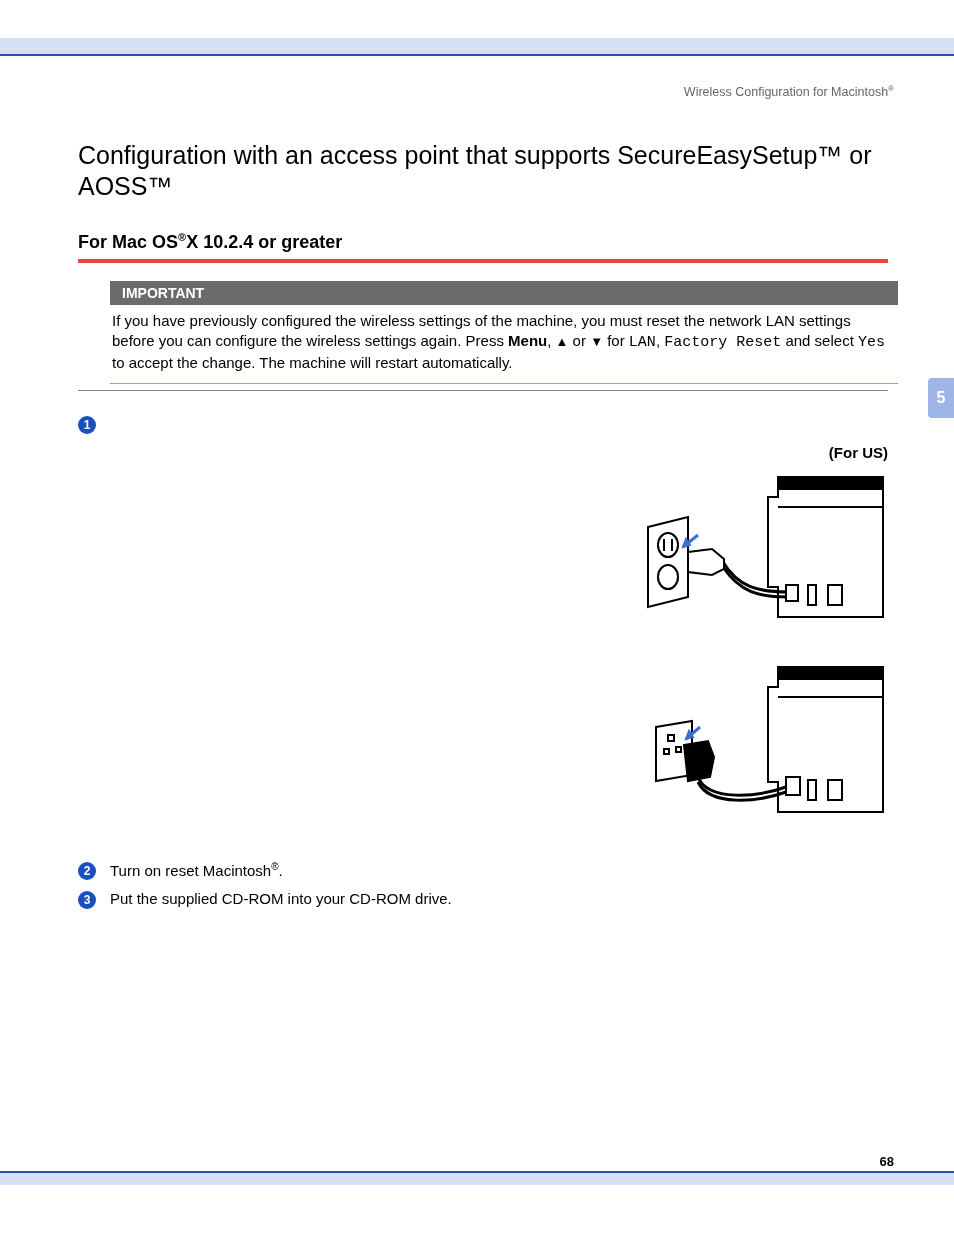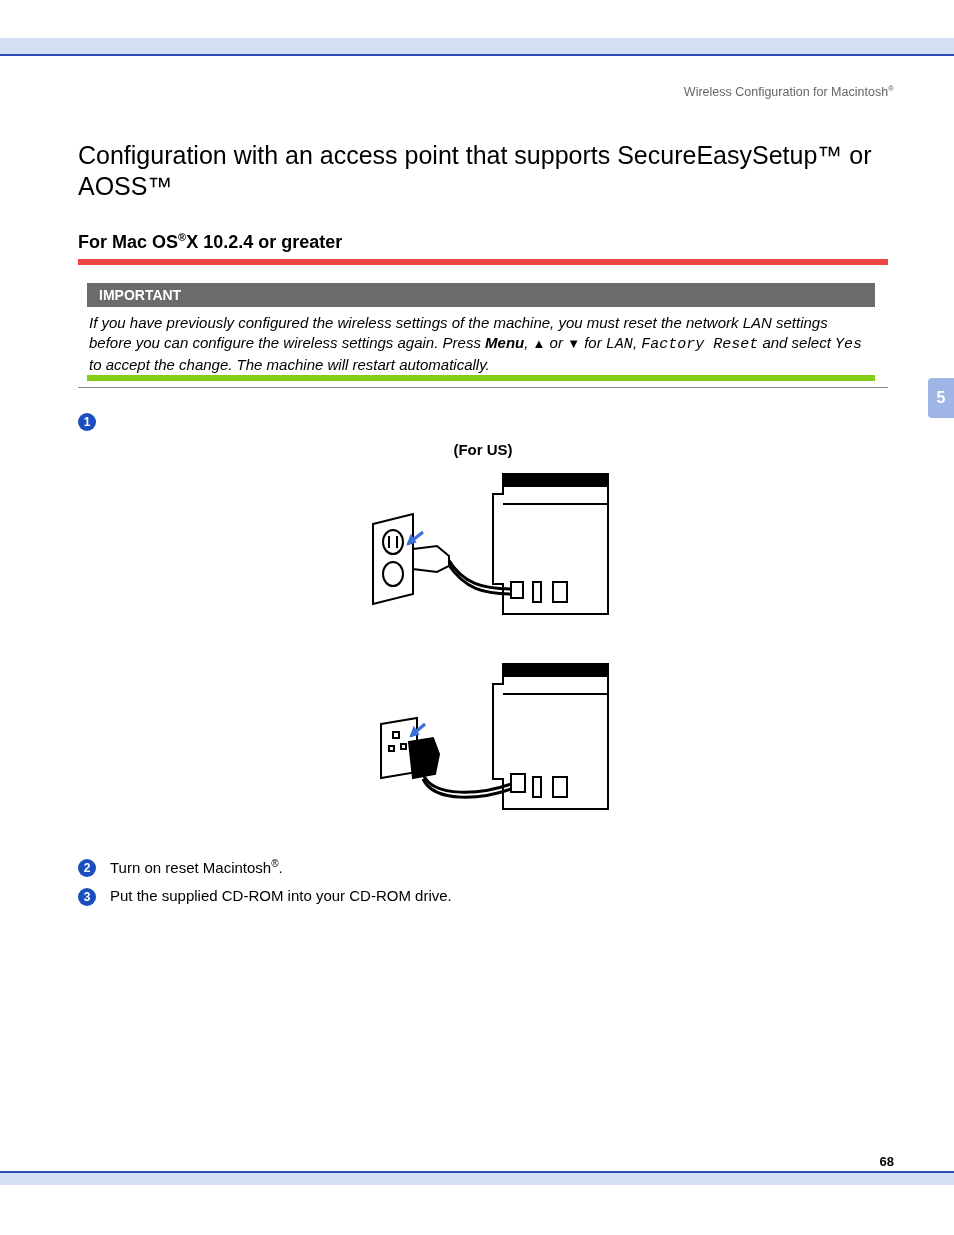--- a/index.html
+++ b/index.html
@@ -37,48 +37,47 @@
   h1 {
     font-size: 25px;
     font-weight: normal;
     line-height: 1.25;
     margin-bottom: 28px;
   }
   h2 {
     font-size: 18px;
     font-weight: bold;
     padding-bottom: 6px;
-    border-bottom: 6px solid #ef4444;
+    border-bottom: 4px solid #ef4444;
     margin-bottom: 18px;
   }
   h2 sup { font-size: 11px; vertical-align: super; }
   .important-box {
-    margin-left: 9px;
+    margin-left: 32px;
     margin-bottom: 6px;
   }
   .important-header {
     background: #6b6b6b;
     color: #fff;
     font-weight: bold;
     font-size: 14px;
     padding: 4px 12px;
     display: inline-block;
     width: 788px;
   }
   .important-header span {
     background: #6b6b6b;
     display: inline-block;
   }
   .important-body {
     font-size: 15px;
     line-height: 1.35;
-    padding: 6px 2px 0 2px;
-    border-bottom: 6px solid #84cc16;
+    padding: 6px 2px 10px 2px;
+    border-bottom: 1px solid #84cc16;
     width: 788px;
-    font-style: italic;
   }
   .important-body .mono { font-family: "Courier New", monospace; }
   .important-body .arrow { font-size: 13px; }
   .steps { margin-top: 24px; }
   .step {
     display: flex;
     align-items: flex-start;
     margin-bottom: 10px;
     font-size: 15px;
   }
@@ -92,21 +91,21 @@
     font-weight: bold;
     display: flex;
     align-items: center;
     justify-content: center;
     margin-right: 14px;
     margin-top: 1px;
     flex-shrink: 0;
   }
   .step-text sup { font-size: 10px; }
   .figure-block {
-    text-align: center;
+    text-align: right;
     margin: 10px 0 26px 0;
   }
   .figure-caption {
     font-weight: bold;
     font-size: 15px;
     margin-bottom: 6px;
   }
   .figure-svg-wrap {
     display: inline-block;
   }

